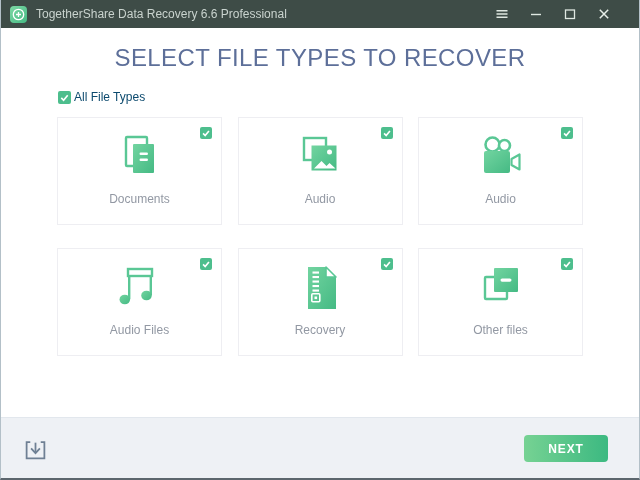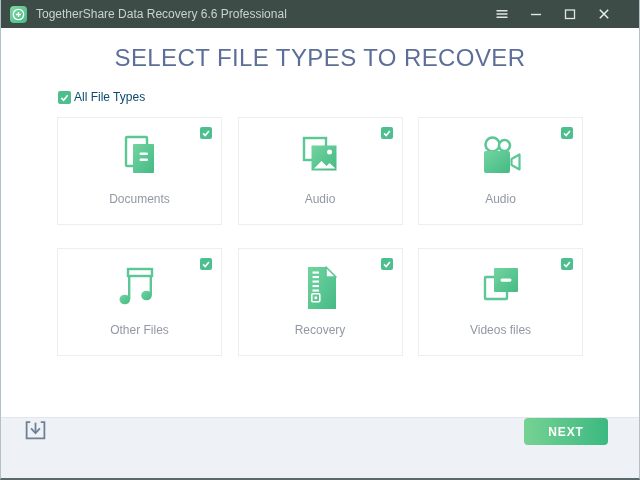--- a/index.html
+++ b/index.html
@@ -20,21 +20,21 @@
   .cb{width:13px;height:13px;border-radius:2px;background:#4dbe8d;display:flex;align-items:center;justify-content:center;flex:none;}
   .select-all-label{margin-left:3px;font-size:12px;font-weight:normal;color:#0c4a6e;}
 
   .grid{width:526px;margin:13px auto 0;display:grid;grid-template-columns:repeat(3,165px);grid-auto-rows:108px;justify-content:space-between;row-gap:23px;}
   .card{box-sizing:border-box;background:#fff;border:1px solid #eeeef2;position:relative;display:flex;flex-direction:column;align-items:center;}
   .card-check{position:absolute;top:9px;right:9px;width:12px;height:12px;border-radius:2px;background:#4dbe8d;display:flex;align-items:center;justify-content:center;}
   .card-icon{margin-top:17px;height:44px;display:flex;align-items:center;justify-content:center;}
   .card-label{margin-top:13px;font-size:12px;color:#9298a3;}
 
   
-  .footer{height:61px;flex:none;background:#eef1f5;border-top:1px solid #e2e7ed;display:flex;align-items:flex-start;padding:0 31px 16px 21px;box-sizing:border-box;}
+  .footer{height:61px;flex:none;background:#eef1f5;border-top:1px solid #e2e7ed;display:flex;align-items:flex-end;padding:0 31px 16px 21px;box-sizing:border-box;}
   .import-btn{width:26px;height:24px;background:transparent;border:none;padding:0;display:flex;align-items:center;justify-content:center;}
   .next-btn{margin-left:auto;width:84px;height:27px;border:none;border-radius:4px;background:linear-gradient(to right,#76d293,#3cb981);color:#fff;font-family:"Liberation Sans",sans-serif;font-size:12px;font-weight:bold;letter-spacing:0.9px;display:flex;align-items:center;justify-content:center;}
 </style>
 </head>
 <body>
 
 <svg width="0" height="0" style="position:absolute">
   <defs>
     <linearGradient id="grad" x1="0" y1="0" x2="1" y2="1">
       <stop offset="0" stop-color="#72d4a0"></stop>
@@ -149,21 +149,21 @@
     </span>
     <span class="card-icon">
             <svg width="54" height="44" viewBox="0 0 54 44">
               <rect x="15" y="3" width="24" height="7" fill="#fff" stroke="#5ac795" stroke-width="2.4"></rect>
               <path d="M16.2 10 V33" stroke="#5ac795" stroke-width="2.4"></path>
               <path d="M37.8 10 V29" stroke="#5ac795" stroke-width="2.4"></path>
               <ellipse cx="11.8" cy="33.5" rx="5.3" ry="4.8" fill="url(#grad)"></ellipse>
               <ellipse cx="33.5" cy="29.5" rx="5.3" ry="4.8" fill="url(#grad)"></ellipse>
             </svg>
           </span>
-    <span class="card-label">Other Files</span>
+    <span class="card-label">Audio Files</span>
   </div>
 
   <div class="card">
     <span class="card-check" style="visibility: visible;">
       <svg width="10" height="10" viewBox="0 0 12 12">
               <path d="M2.5 6.5 L5 9 L9.5 3.5" fill="none" stroke="#fff" stroke-width="2"></path>
             </svg>
     </span>
     <span class="card-icon">
             <svg width="54" height="44" viewBox="0 0 54 44">
@@ -187,21 +187,21 @@
               <path d="M2.5 6.5 L5 9 L9.5 3.5" fill="none" stroke="#fff" stroke-width="2"></path>
             </svg>
     </span>
     <span class="card-icon">
             <svg width="54" height="44" viewBox="0 0 54 44">
               <rect x="11" y="11" width="22" height="22" rx="1" fill="#fff" stroke="#5ac795" stroke-width="2.4"></rect>
               <rect x="20" y="2" width="24" height="24" rx="1" fill="url(#grad)"></rect>
               <rect x="26.5" y="12.5" width="11" height="3.2" rx="1.6" fill="#fff"></rect>
             </svg>
           </span>
-    <span class="card-label">Videos files</span>
+    <span class="card-label">Other files</span>
   </div>
 </div>
   </div>
 
   <div class="footer">
     <button class="import-btn" aria-label="import scan result">
       <svg width="23" height="21" viewBox="0 0 22 20">
           <path d="M6 2 H2.5 V17.5 H19.5 V2 H16" fill="none" stroke="#6f8094" stroke-width="1.7"></path>
           <path d="M11 2.5 V11.5" stroke="#6f8094" stroke-width="1.7"></path>
           <path d="M6.8 8 L11 12.6 L15.2 8" fill="none" stroke="#6f8094" stroke-width="1.7"></path>

